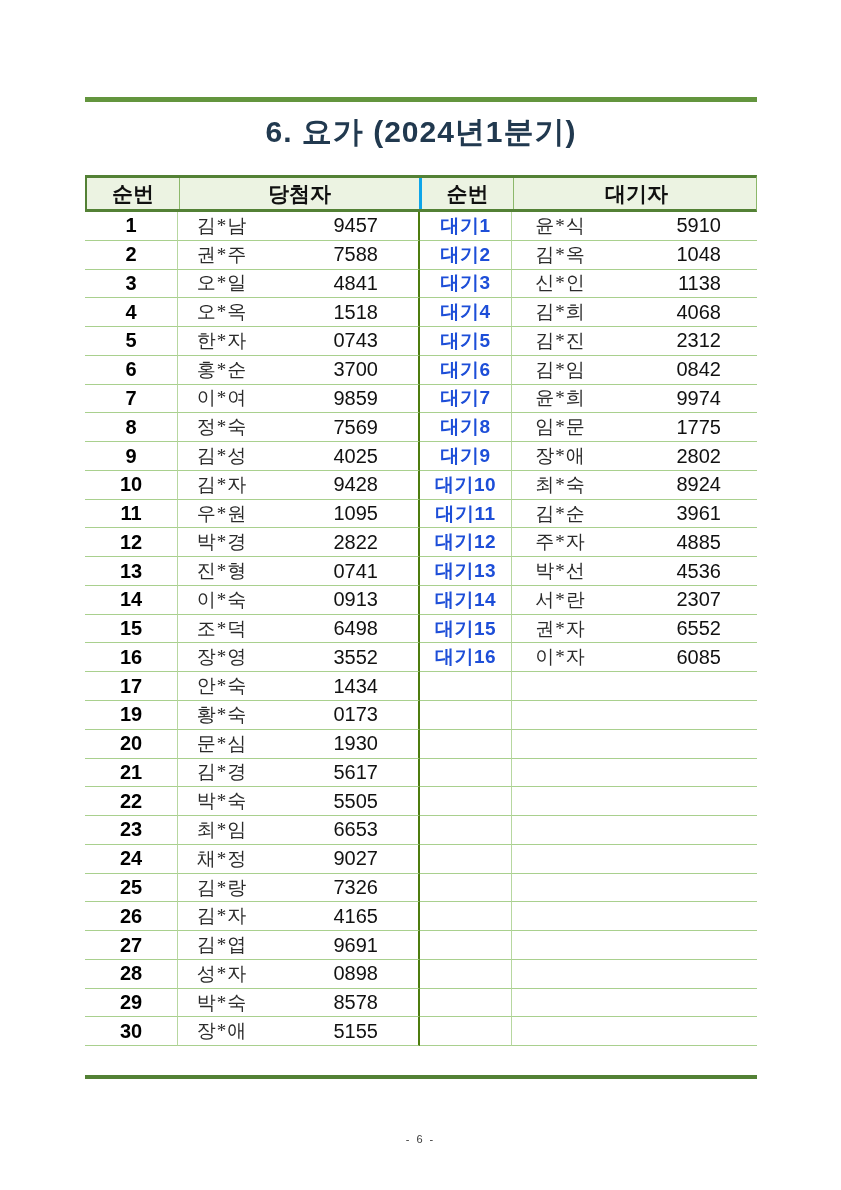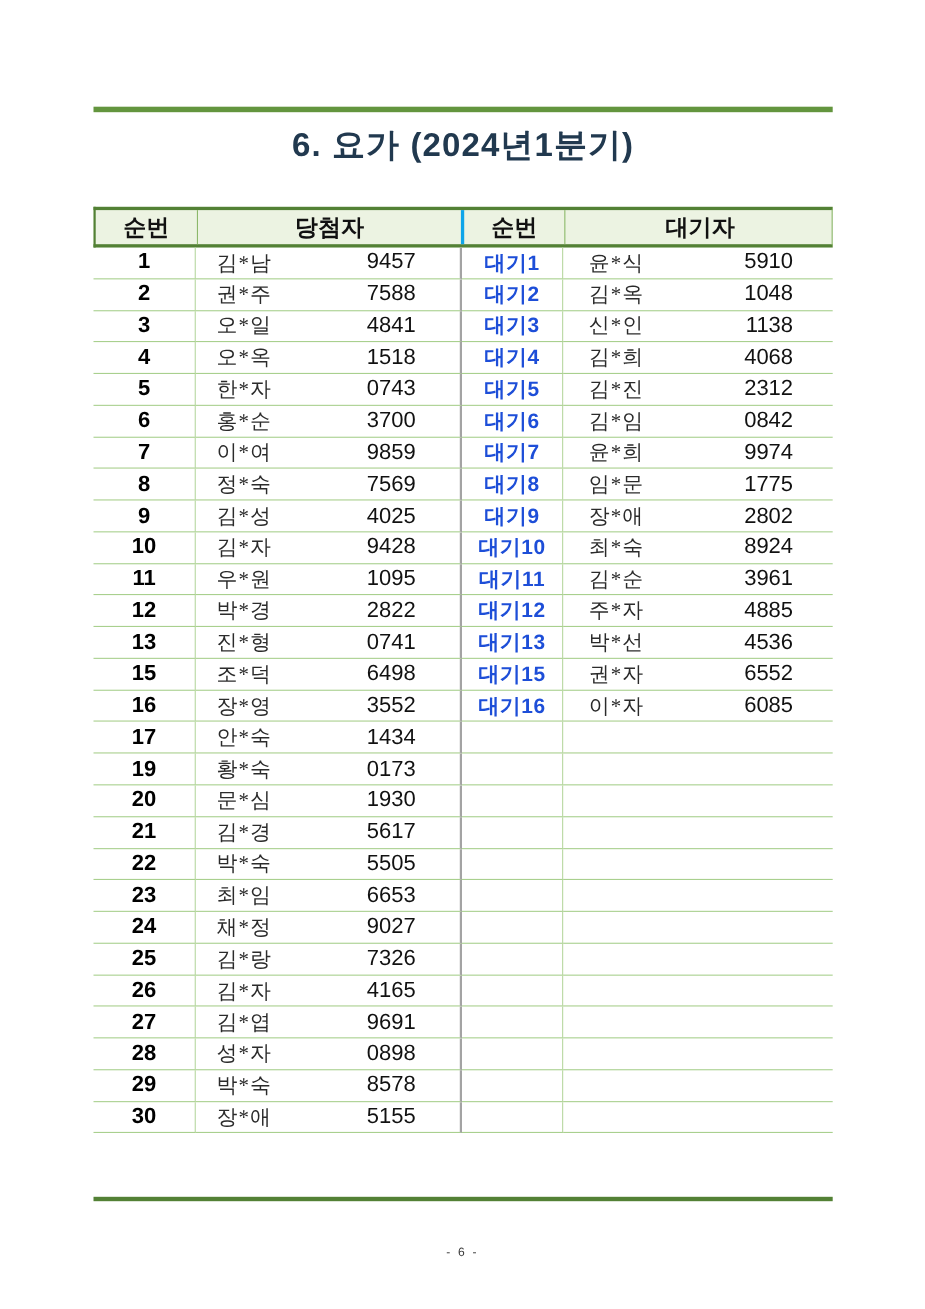--- a/index.html
+++ b/index.html
@@ -14,21 +14,21 @@
     position:absolute;left:85px;top:97px;width:672px;height:5px;
     background:#63953e;
   }
   .title{
     position:absolute;left:85px;top:112px;width:672px;
     margin:0;text-align:center;
     font-size:30px;font-weight:bold;color:#21394f;
     letter-spacing:1px;
   }
   .table{
-    position:absolute;left:85px;top:175px;width:672px;margin-top:13px;
+    position:absolute;left:85px;top:175px;width:672px;
   }
   .thead{
     display:grid;
     grid-template-columns:93px 242px 92px 245px;
     height:37px;
     background:#ecf3e2;
     border-top:3px solid #538135;
     border-bottom:3px solid #538135;
     border-left:2px solid #538135;
     border-right:1px solid #8cb86a;
@@ -62,21 +62,21 @@
   .cell.rank{
     justify-content:center;
     font-weight:bold;font-size:20px;color:#000;
   }
   .cell.rank2{
     justify-content:center;
     font-weight:bold;font-size:19px;color:#1d4ed8;
     letter-spacing:0.5px;
   }
   .cell.sep-light{border-right:1.5px solid #b7d7a0;}
-  .cell.sep-dark{border-right:2px solid #a3a3a3;}
+  .cell.sep-dark{border-right:2px solid #4d7c0f;}
   .name{
     flex:1.3;text-align:center;
     font-family:"Liberation Serif", serif;
     font-size:19px;color:#2b2b2b;
     letter-spacing:1px;
   }
   .num{
     width:112px;text-align:right;padding-right:40px;
     font-size:20px;color:#111;
   }
@@ -252,20 +252,32 @@
             <div class="name">진*형</div>
             <div class="num">0741</div>
           </div>
           <div class="cell rank2 sep-light">대기13</div>
           <div class="cell wl">
             <div class="name">박*선</div>
             <div class="num">4536</div>
           </div>
         </div>
         <div class="row">
+          <div class="cell rank sep-light">14</div>
+          <div class="cell sep-dark">
+            <div class="name">이*숙</div>
+            <div class="num">0913</div>
+          </div>
+          <div class="cell rank2 sep-light">대기14</div>
+          <div class="cell wl">
+            <div class="name">서*란</div>
+            <div class="num">2307</div>
+          </div>
+        </div>
+        <div class="row">
           <div class="cell rank sep-light">15</div>
           <div class="cell sep-dark">
             <div class="name">조*덕</div>
             <div class="num">6498</div>
           </div>
           <div class="cell rank2 sep-light">대기15</div>
           <div class="cell wl">
             <div class="name">권*자</div>
             <div class="num">6552</div>
           </div>

